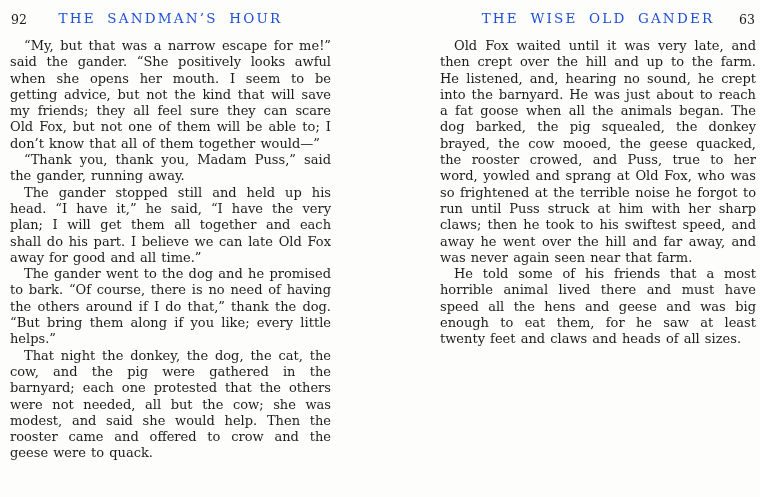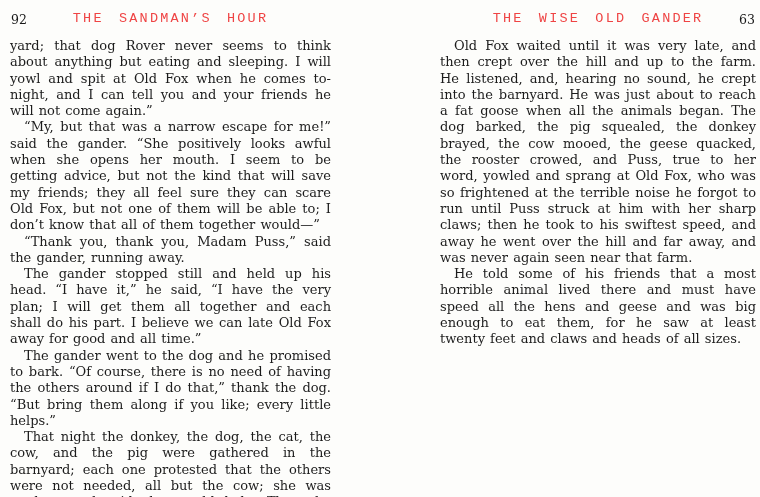--- a/index.html
+++ b/index.html
@@ -32,23 +32,22 @@
     position: relative;
     height: 15px;
     line-height: 15px;
   }
   .running-title {
     display: block;
     text-align: center;
     font-size: 13.5px;
     letter-spacing: 2.2px;
     word-spacing: 5px;
-    color: #ef4444;
+    color: #1d4ed8;
     white-space: nowrap;
-    font-family: Liberation Mono, monospace;
   }
   .page-num {
     position: absolute;
     top: 1px;
     font-size: 12.5px;
     color: #181818;
   }
   .page-num-left { left: 1px; }
   .page-num-right { right: 1px; }
   .page-body {
@@ -70,21 +69,20 @@
 <body>
 
 <div class="spread">
 
   <section class="page page-left">
     <header class="page-header">
       <span class="page-num page-num-left">92</span>
       <span class="running-title">THE SANDMAN’S HOUR</span>
     </header>
     <div class="page-body">
-      <p class="para no-indent">yard; that dog Rover never seems to think about anything but eating and sleeping.  I will yowl and spit at Old Fox when he comes to-night, and I can tell you and your friends he will not come again.”</p>
       <p class="para">“My, but that was a narrow escape for me!” said the gander.  “She positively looks awful when she opens her mouth.  I seem to be getting advice, but not the kind that will save my friends;  they all feel sure they can scare Old Fox, but not one of them will be able to;  I don’t know that all of them together would—”</p>
       <p class="para">“Thank you, thank you, Madam Puss,” said the gander, running away.</p>
       <p class="para">The gander stopped still and held up his head.  “I have it,” he said, “I have the very plan;  I will get them all together and each shall do his part.  I believe we can late Old Fox away for good and all time.”</p>
       <p class="para">The gander went to the dog and he promised to bark.  “Of course, there is no need of having the others around if I do that,” thank the dog.  “But bring them along if you like;  every little helps.”</p>
       <p class="para">That night the donkey, the dog, the cat, the cow, and the pig were gathered in the barnyard;  each one protested that the others were not needed, all but the cow;  she was modest, and said she would help.  Then the rooster came and offered to crow and the geese were to quack.</p>
 
     </div>
   </section>
 
   <section class="page page-right">

